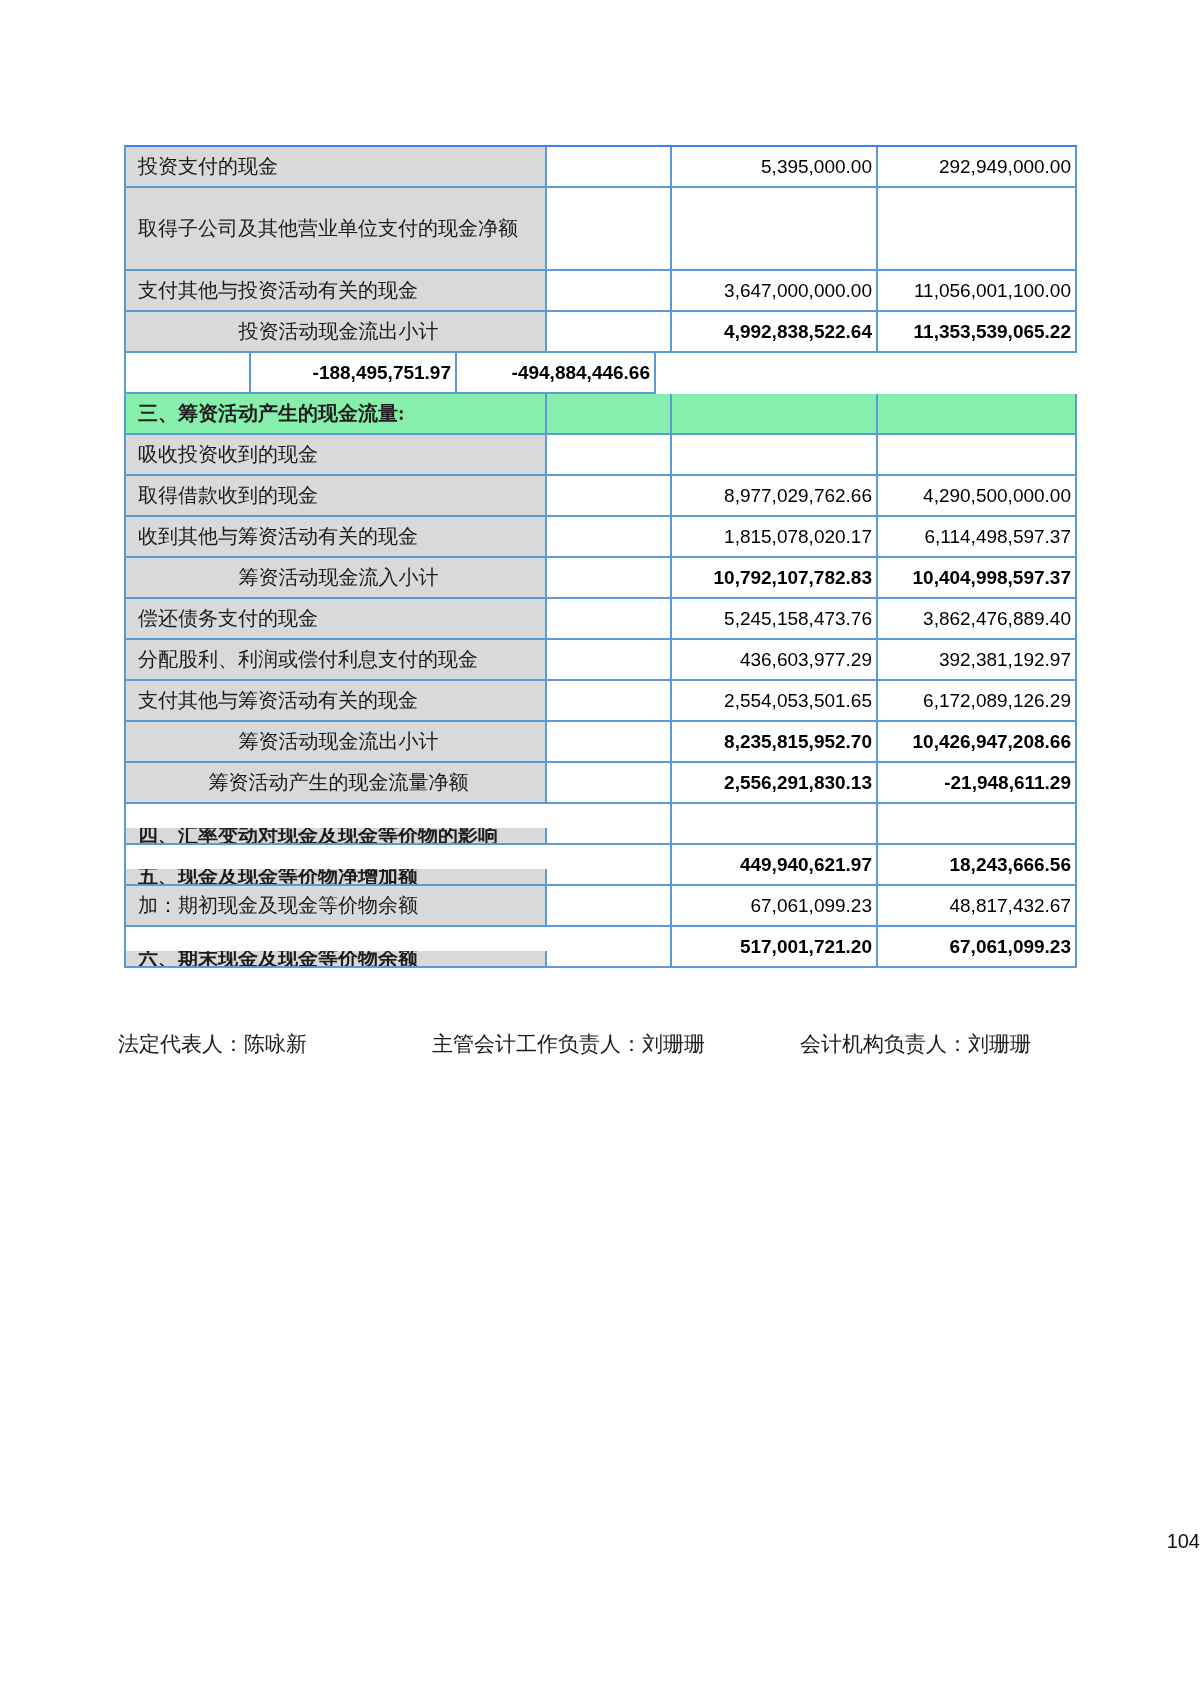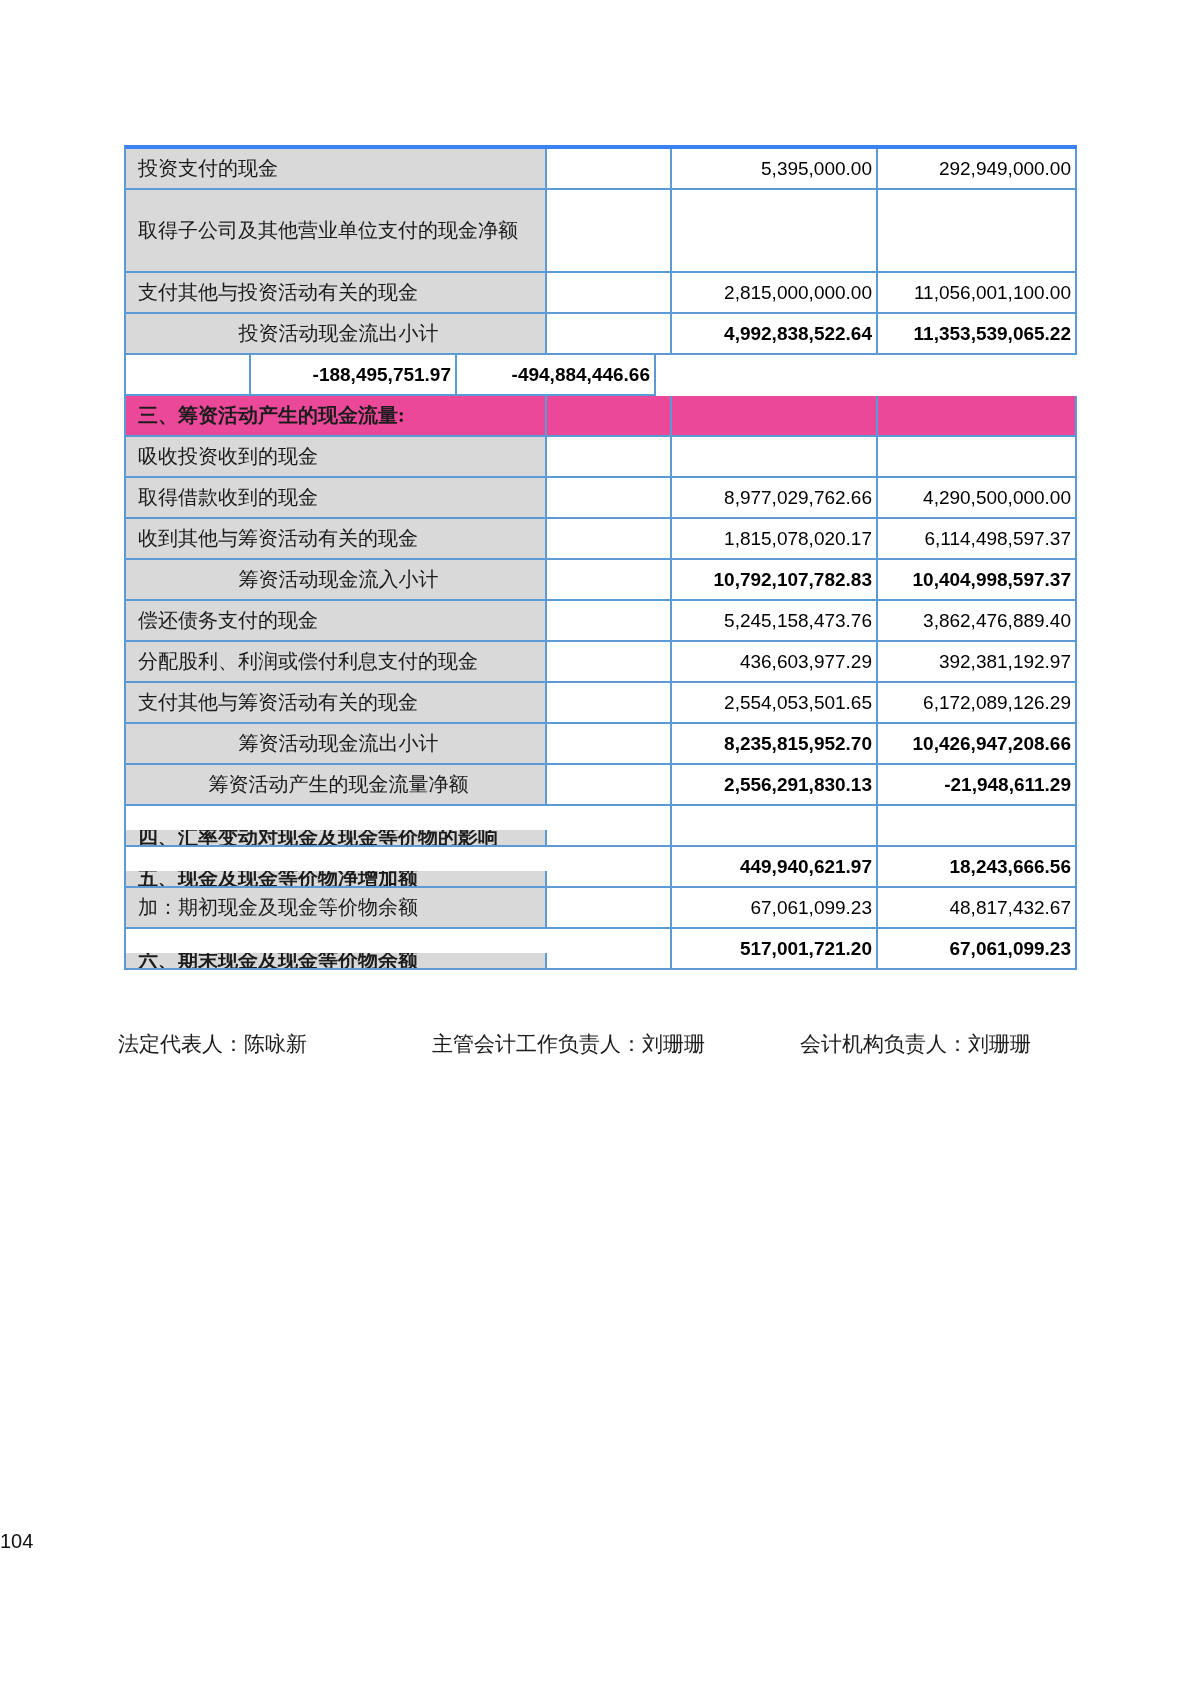--- a/index.html
+++ b/index.html
@@ -15,21 +15,21 @@
     overflow: hidden;
     font-family: "Liberation Serif", serif;
     color: #1c1c1c;
   }
   .cash-table {
     position: absolute;
     left: 124px;
     top: 145px;
     width: 951px;
     border-left: 2px solid #5b9bd5;
-    border-top: 4px solid #3b82f6;
+    border-top: 2px solid #3b82f6;
     background: #ffffff;
   }
   .row {
     display: flex;
     height: 41px;
   }
   .row.tall { height: 83px; }
   .cell {
     box-sizing: border-box;
     border-right: 2px solid #5b9bd5;
@@ -52,21 +52,21 @@
     padding-right: 4px;
     font-family: "Liberation Sans", sans-serif;
     font-size: 19px;
     color: #000000;
     background: #ffffff;
   }
   .c-num.last { width: 199px; }
   
   .row.subtotal .c-label { justify-content: center; font-weight: normal; padding-left: 16px; }
   .row.subtotal .c-num { font-weight: bold; }
-  .row.section .cell { background: #ec4899; }
+  .row.section .cell { background: #86efac; }
   .row.section .c-label { font-weight: bold; }
   .row.total-left .c-label { font-weight: bold; margin-top: 24px; }
   .row.total-left .c-num { font-weight: bold; }
   
   .signatures {
     position: absolute;
     top: 1024px;
     left: 0;
     width: 1200px;
     height: 40px;
@@ -76,21 +76,21 @@
   .signatures span { position: absolute; top: 0; line-height: 40px; white-space: nowrap; }
   .sig-1 { left: 118px; }
   .sig-2 { left: 432px; }
   .sig-3 { left: 800px; text-align: right; }
   
   .page-number {
     position: absolute;
     top: 1530px;
     left: 0;
     width: 1200px;
-    text-align: left;
+    text-align: right;
     font-family: "Liberation Sans", sans-serif;
     font-size: 20px;
     color: #111111;
   }
 </style>
 </head>
 <body>
 
 <div class="page">
 
@@ -103,21 +103,21 @@
     </div>
       <div class="row item tall">
       <div class="cell c-label">取得子公司及其他营业单位支付的现金净额</div>
       <div class="cell c-notes"></div>
       <div class="cell c-num"></div>
       <div class="cell c-num last"></div>
     </div>
       <div class="row item">
       <div class="cell c-label">支付其他与投资活动有关的现金</div>
       <div class="cell c-notes"></div>
-      <div class="cell c-num">2,815,000,000.00</div>
+      <div class="cell c-num">3,647,000,000.00</div>
       <div class="cell c-num last">11,056,001,100.00</div>
     </div>
       <div class="row subtotal">
       <div class="cell c-label">投资活动现金流出小计</div>
       <div class="cell c-notes"></div>
       <div class="cell c-num">4,992,838,522.64</div>
       <div class="cell c-num last">11,353,539,065.22</div>
     </div>
       <div class="row subtotal">
       <div class="cell c-notes"></div>

